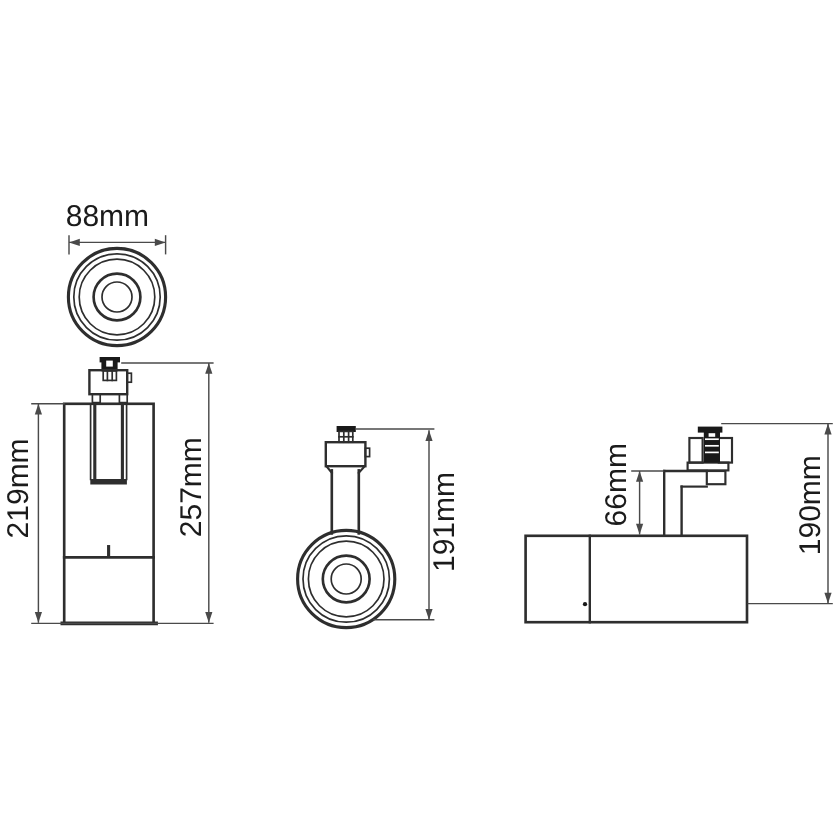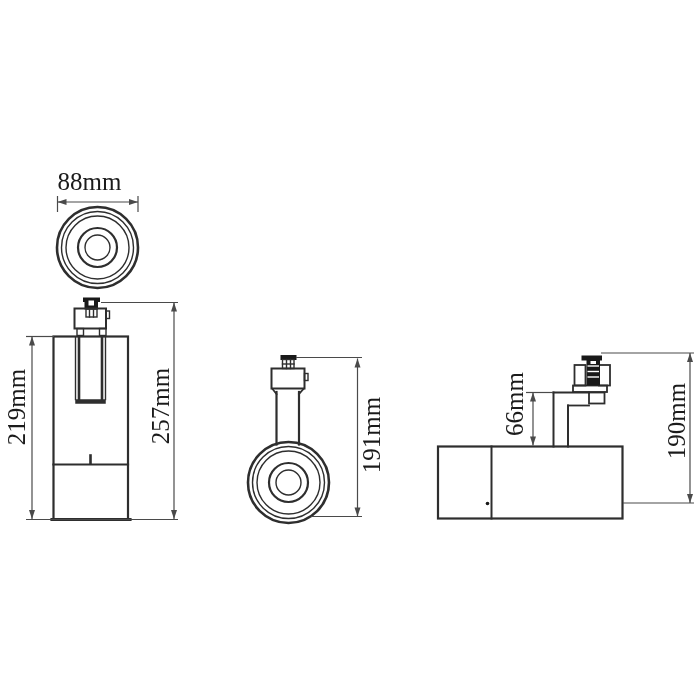--- a/index.html
+++ b/index.html
@@ -1,20 +1,20 @@
 <!DOCTYPE html>
 <html style="--background: #ffffff; --line: #2e2e2e; --dimension: #4a4a4a; --text: #1b1b1b; --fill_dark: #191919;"><head>
 <meta charset="utf-8">
 <style>
   html,body{margin:0;padding:0;background:#fff;}
   #canvas{
     position:relative;
     width:699px;height:700px;
     background:var(--background,#fff);
-    font-family:Liberation Serif, serif;
+    font-family:Liberation Sans, sans-serif;
     overflow:hidden;
   }
   svg{position:absolute;left:0;top:0;}
   
   .ln{stroke:var(--line,#2e2e2e);fill:none;stroke-linecap:square;}
   .w14{stroke-width:1.4;}
   .w18{stroke-width:1.8;}
   .w2{stroke-width:2;}
   .w22{stroke-width:2.2;}
   .w26{stroke-width:2.6;}

